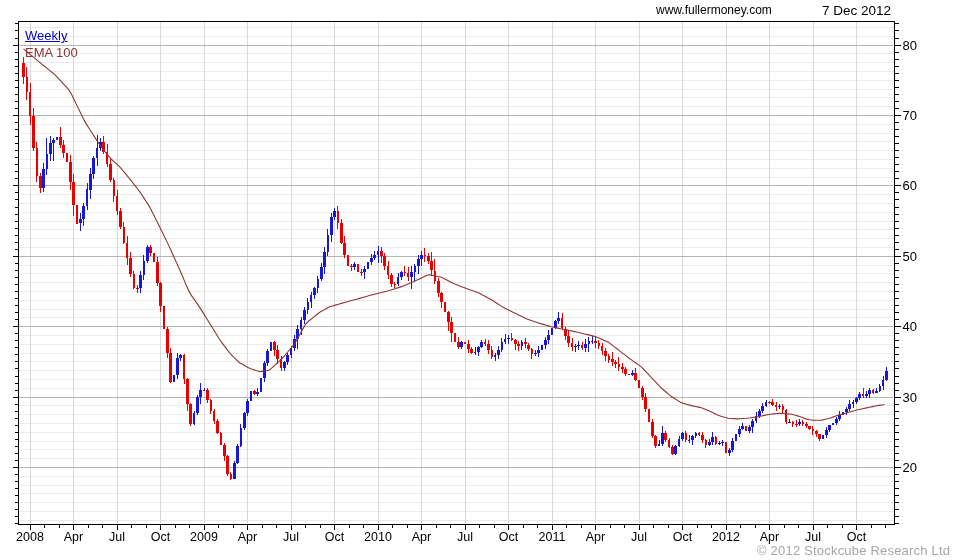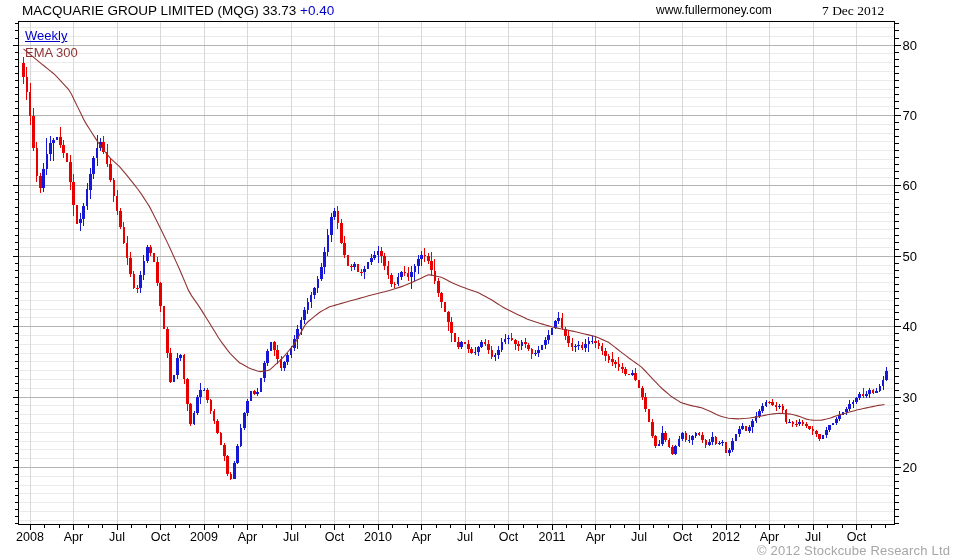--- a/index.html
+++ b/index.html
@@ -1,21 +1,21 @@
 <!DOCTYPE html>
 <html><head>
 <meta charset="utf-8">
 <style>
   html,body{margin:0;padding:0;background:#fff;}
   .screen{position:relative;width:980px;height:560px;background:#ffffff;overflow:hidden;
           font-family:"Liberation Sans","DejaVu Sans",sans-serif;}
   .hdr-title{position:absolute;left:22px;top:3px;font-size:13.5px;color:#000;white-space:pre;}
   .hdr-change{color:#0000cc;}
   .hdr-watermark{position:absolute;left:656px;top:3px;font-size:12px;color:#000;}
-  .hdr-date{position:absolute;left:822px;top:3px;font-size:13.5px;color:#000;font-family:Liberation Serif, serif;}
+  .hdr-date{position:absolute;left:822px;top:3px;font-size:13.5px;color:#000;}
   .lbl-weekly{position:absolute;left:25px;top:28px;font-size:13px;color:#0000cc;text-decoration:underline;}
   .lbl-ema{position:absolute;left:25px;top:45px;font-size:13px;color:#8e3434;}
   .copyright{position:absolute;left:757px;top:543px;font-size:13px;color:#a6a6a6;letter-spacing:.2px;}
   svg{position:absolute;left:0;top:0;}
 </style>
 </head>
 <body>
 
 <div class="screen">
   <div id="svg-holder">
@@ -849,19 +849,18 @@
           <text x="595.5" y="541" font-size="12.5" fill="#000" text-anchor="middle" font-family="Liberation Sans, DejaVu Sans, sans-serif">Apr</text>
           <text x="639.0" y="541" font-size="12.5" fill="#000" text-anchor="middle" font-family="Liberation Sans, DejaVu Sans, sans-serif">Jul</text>
           <text x="682.5" y="541" font-size="12.5" fill="#000" text-anchor="middle" font-family="Liberation Sans, DejaVu Sans, sans-serif">Oct</text>
           <text x="726.0" y="541" font-size="12.5" fill="#000" text-anchor="middle" font-family="Liberation Sans, DejaVu Sans, sans-serif">2012</text>
           <text x="769.5" y="541" font-size="12.5" fill="#000" text-anchor="middle" font-family="Liberation Sans, DejaVu Sans, sans-serif">Apr</text>
           <text x="813.0" y="541" font-size="12.5" fill="#000" text-anchor="middle" font-family="Liberation Sans, DejaVu Sans, sans-serif">Jul</text>
           <text x="856.5" y="541" font-size="12.5" fill="#000" text-anchor="middle" font-family="Liberation Sans, DejaVu Sans, sans-serif">Oct</text>
         </g>
       </svg>
     </div>
-  <div class="hdr-title"><span>MACQUARIE GROUP LIMITED (MQG) 33.73 </span><span class="hdr-change">+0.40</span></div>
   <div class="hdr-watermark">www.fullermoney.com</div>
   <div class="hdr-date">7 Dec 2012</div>
   <div class="lbl-weekly">Weekly</div>
-  <div class="lbl-ema">EMA 300</div>
+  <div class="lbl-ema">EMA 100</div>
   <div class="copyright">© 2012 Stockcube Research Ltd</div>
 </div>
 
 </body></html>

